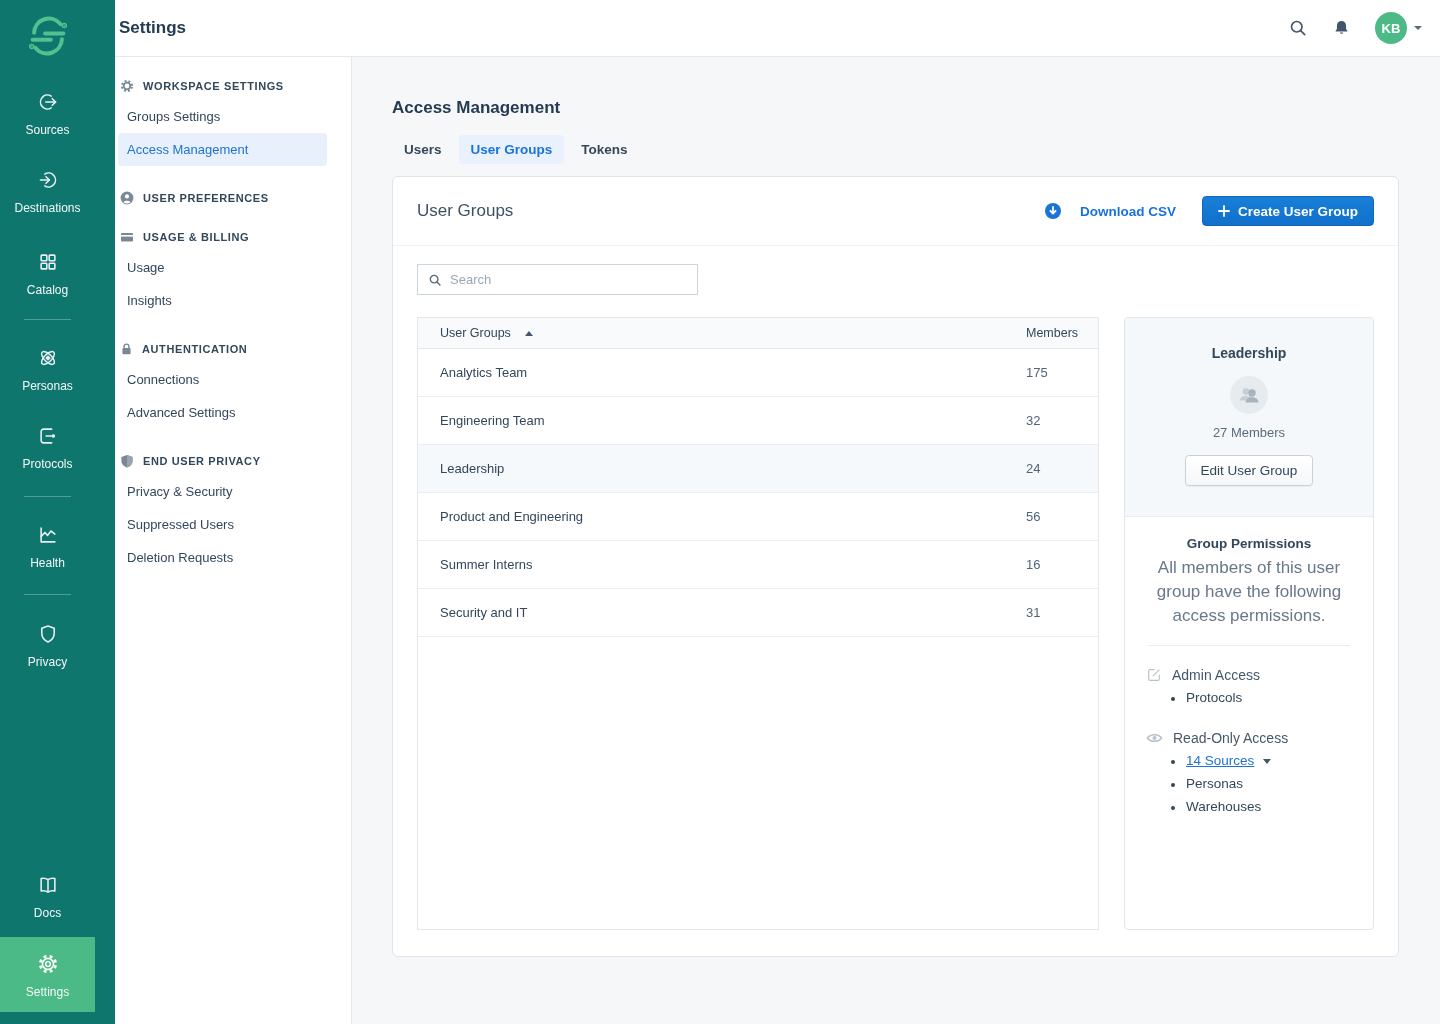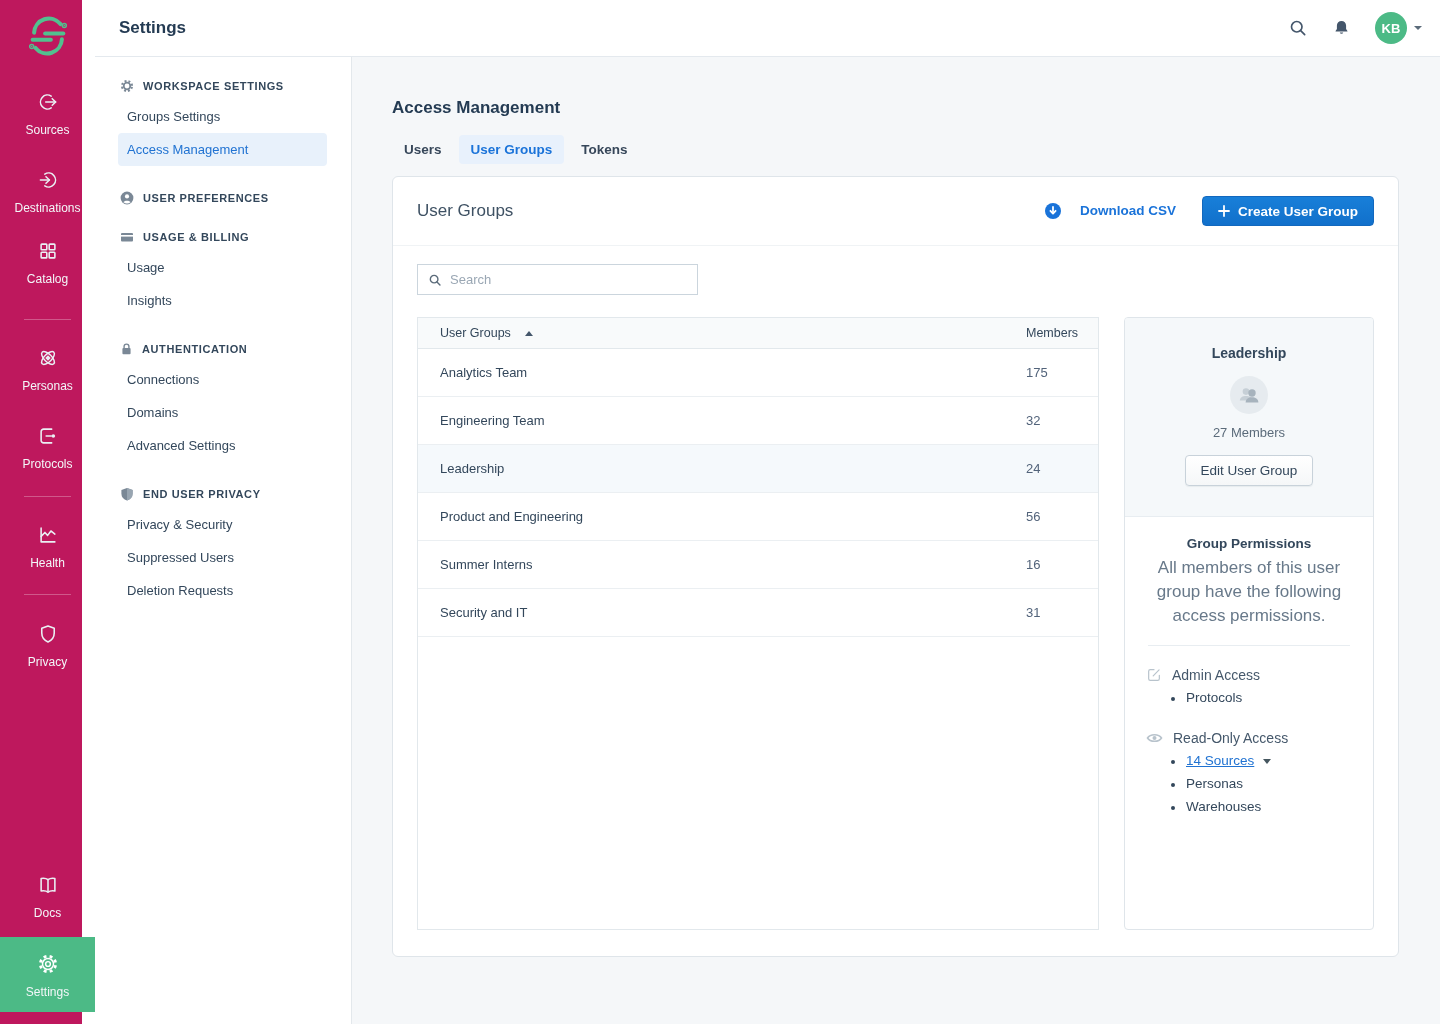--- a/index.html
+++ b/index.html
@@ -1,21 +1,21 @@
 <!DOCTYPE html>
 <html><head>
 <meta charset="utf-8">
 <style>
   * { margin:0; padding:0; box-sizing:border-box; }
   html,body { width:1440px; height:1024px; overflow:hidden; background:#fff;
     font-family:"Liberation Sans", sans-serif; -webkit-font-smoothing:antialiased; }
   .app { position:relative; width:1440px; height:1024px; }
 
   
-  .rail { position:absolute; left:0; top:0; width:82px; height:1024px; background:#be185d; z-index:5; }
+  .rail { position:absolute; left:0; top:0; width:115px; height:1024px; background:#0f766e; z-index:5; }
   .rail-logo { position:absolute; top:13px; left:0; width:95px; text-align:center; }
   .rail-item { position:absolute; left:0; width:95px; text-align:center; cursor:pointer; }
   .rail-item .lbl { display:block; margin-top:6px; font-size:12px; color:#F3F7F9; }
   .rail-divider { position:absolute; left:24px; width:47px; height:1px; background:rgba(255,255,255,.28); }
   .rail-item.active-block { top:937px; height:75px; background:#4CBA86; padding-top:16px; }
 
   
   .topbar { position:absolute; left:95px; top:0; right:0; height:57px; background:#fff;
     border-bottom:1px solid #E4E9EE; display:flex; align-items:center; padding:0 18px 0 24px; z-index:4; }
   .topbar-title { font-size:17px; font-weight:700; color:#243B53; }
@@ -44,21 +44,21 @@
   .page-title { font-size:17px; font-weight:700; color:#243B53; }
   .tabs { display:flex; gap:5px; margin-top:17px;align-items:flex-end; }
   .tab { padding:7px 12px; font-size:13.5px; font-weight:700; color:#37475A; border-radius:4px; cursor:pointer; }
   .tab.active { background:#E8F1FC; color:#1A73D9; }
 
   .card { margin-top:12px; background:#fff; border:1px solid #DFE5EA; border-radius:6px; height:781px; }
   .card-head { display:flex; justify-content:space-between; align-items:center; padding:0 24px;
     height:69px; border-bottom:1px solid #F0F3F5; }
   .card-title { font-size:17px; font-weight:500; color:#3E5163; }
   .card-actions { display:flex; align-items:center; gap:26px; }
-  .download { display:flex; gap:19px; color:#1A73D9; font-size:13.5px;
+  .download { display:flex; align-items:center; gap:19px; color:#1A73D9; font-size:13.5px;
     font-weight:700; cursor:pointer; }
   .btn-primary { display:flex; align-items:center; gap:8px; background:linear-gradient(#187FD9,#1170CB);
     border:1px solid #1268BE; color:#fff; font-size:13.5px; font-weight:700; padding:0 15px;
     height:30px; border-radius:4px; cursor:pointer; }
   .card-body { padding:18px 24px 0; }
   .search-box { width:281px; height:31px; border:1px solid #CBD5DD; border-radius:0; background:#fff;
     display:flex; align-items:center; padding:0 10px; gap:8px; }
   .search-box input { border:none; outline:none; flex:1; font-size:13px; color:#33475B; font-family:inherit; background:transparent; }
   .search-box input::placeholder { color:#9AA7B4; }
 
@@ -129,21 +129,21 @@
 
     <div class="rail-item" style="top:169px">
       <svg width="22" height="22" viewBox="0 0 24 24" fill="none" stroke="#EAF0F4" stroke-width="1.7" stroke-linecap="round" stroke-linejoin="round">
         <path d="M8.5 5.6 A7.6 7.6 0 1 1 8.5 18.4"></path>
           <line x1="3.7" y1="12" x2="13.5" y2="12"></line>
           <polyline points="9.8,8.4 13.5,12 9.8,15.6"></polyline>
       </svg>
       <span class="lbl">Destinations</span>
     </div>
 
-    <div class="rail-item" style="top:240px">
+    <div class="rail-item" style="top:251px">
       <svg width="22" height="22" viewBox="0 0 24 24" fill="none" stroke="#EAF0F4" stroke-width="1.7">
         <rect x="4.5" y="4.5" width="6.2" height="6.2" rx="0.8"></rect>
           <rect x="13.3" y="4.5" width="6.2" height="6.2" rx="0.8"></rect>
         <rect x="4.5" y="13.3" width="6.2" height="6.2" rx="0.8"></rect>
           <rect x="13.3" y="13.3" width="6.2" height="6.2" rx="0.8"></rect>
       </svg>
       <span class="lbl">Catalog</span>
     </div>
 
     <div class="rail-divider" style="top:319px"></div>
@@ -264,21 +264,20 @@
 
     <div class="sec">
       <div class="sec-head">
         <svg width="13" height="14" viewBox="0 0 14 14">
           <rect x="2.6" y="6" width="8.8" height="6.6" rx="1" fill="#7A8896"></rect>
           <path d="M4.4 6 V4.4 a2.6 2.6 0 0 1 5.2 0 V6" fill="none" stroke="#7A8896" stroke-width="1.5"></path>
         </svg>
         <span>AUTHENTICATION</span>
       </div>
       <a class="sec-item">Connections</a>
-      <a class="sec-item">Domains</a>
       <a class="sec-item">Advanced Settings</a>
     </div>
 
     <div class="sec">
       <div class="sec-head">
         <svg width="14" height="14" viewBox="0 0 14 14">
           <path d="M7 1 L12.6 3 V6.8 C12.6 10.3 10.4 12.5 7 13.6 C3.6 12.5 1.4 10.3 1.4 6.8 V3 Z" fill="#7A8896"></path>
           <path d="M7 1 L7 13.6 C10.4 12.5 12.6 10.3 12.6 6.8 V3 Z" fill="#98A5B1"></path>
         </svg>
         <span>END USER PRIVACY</span>

